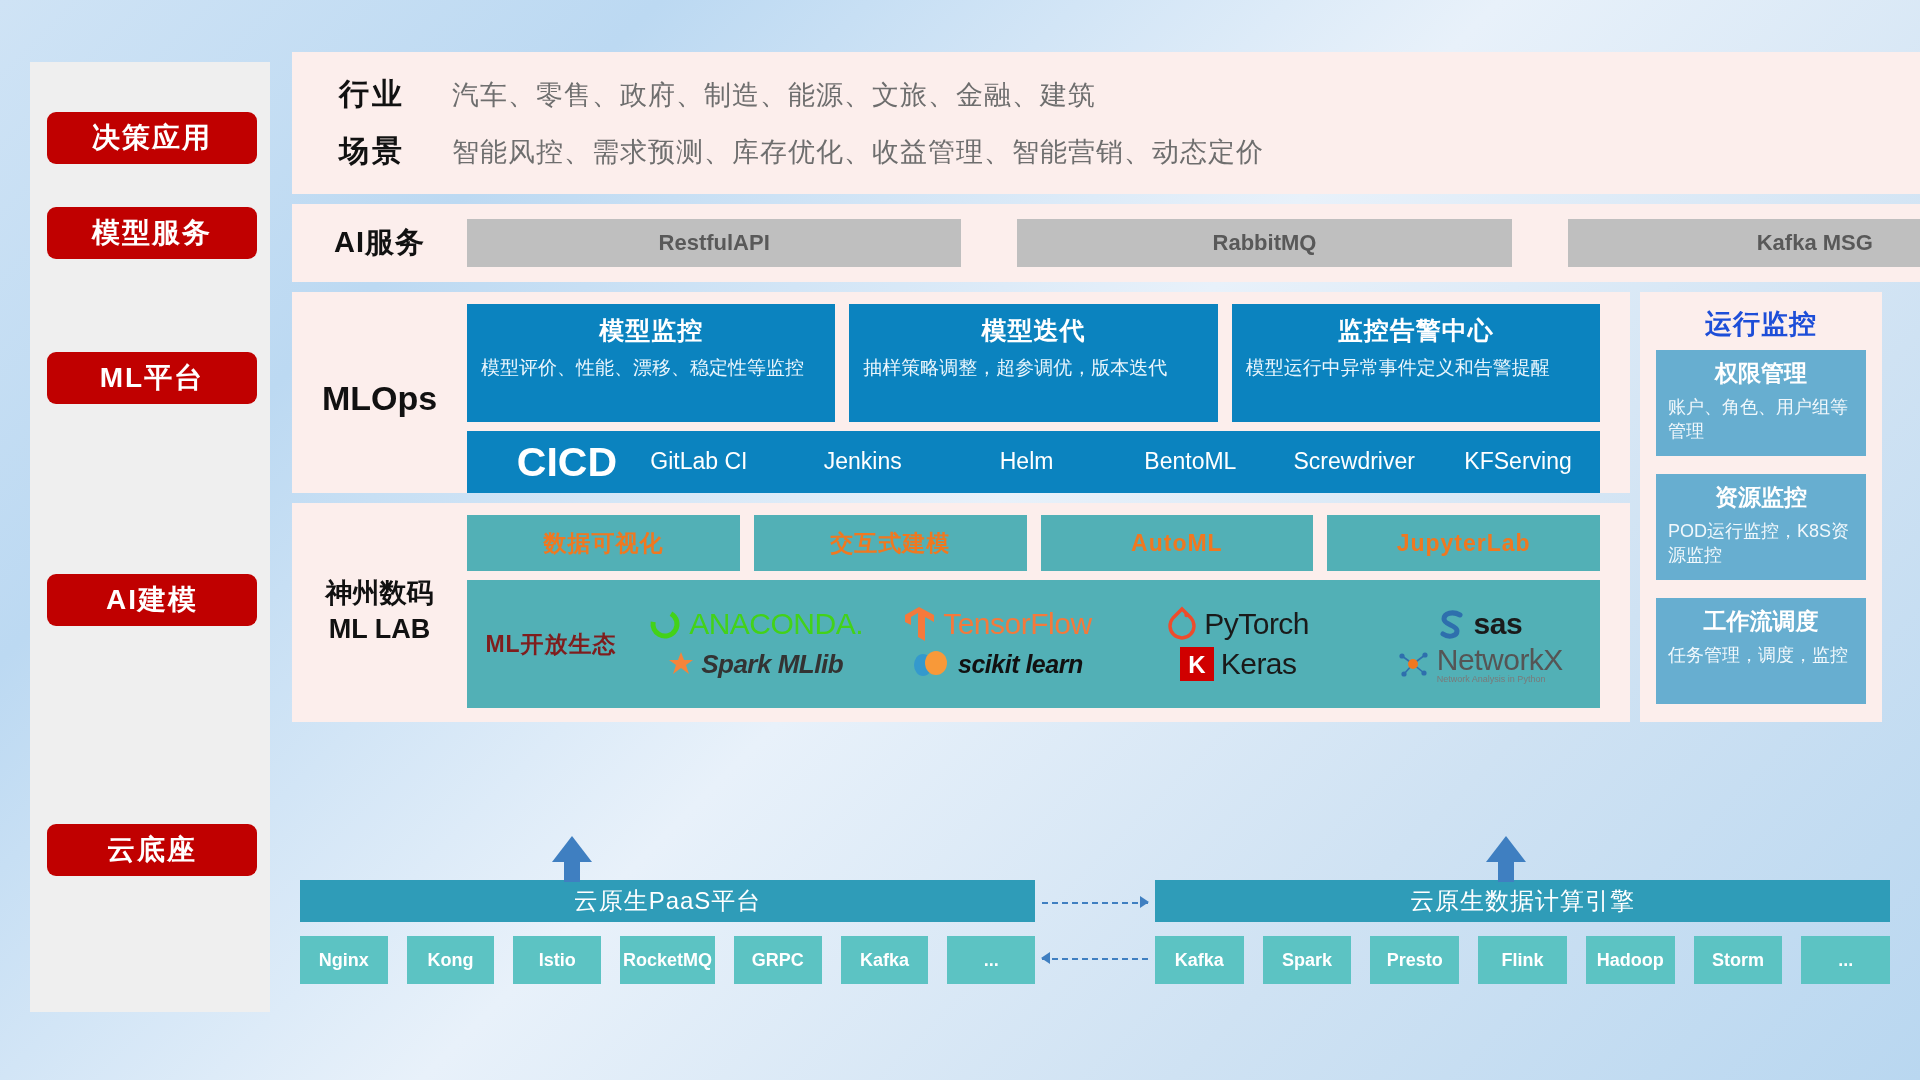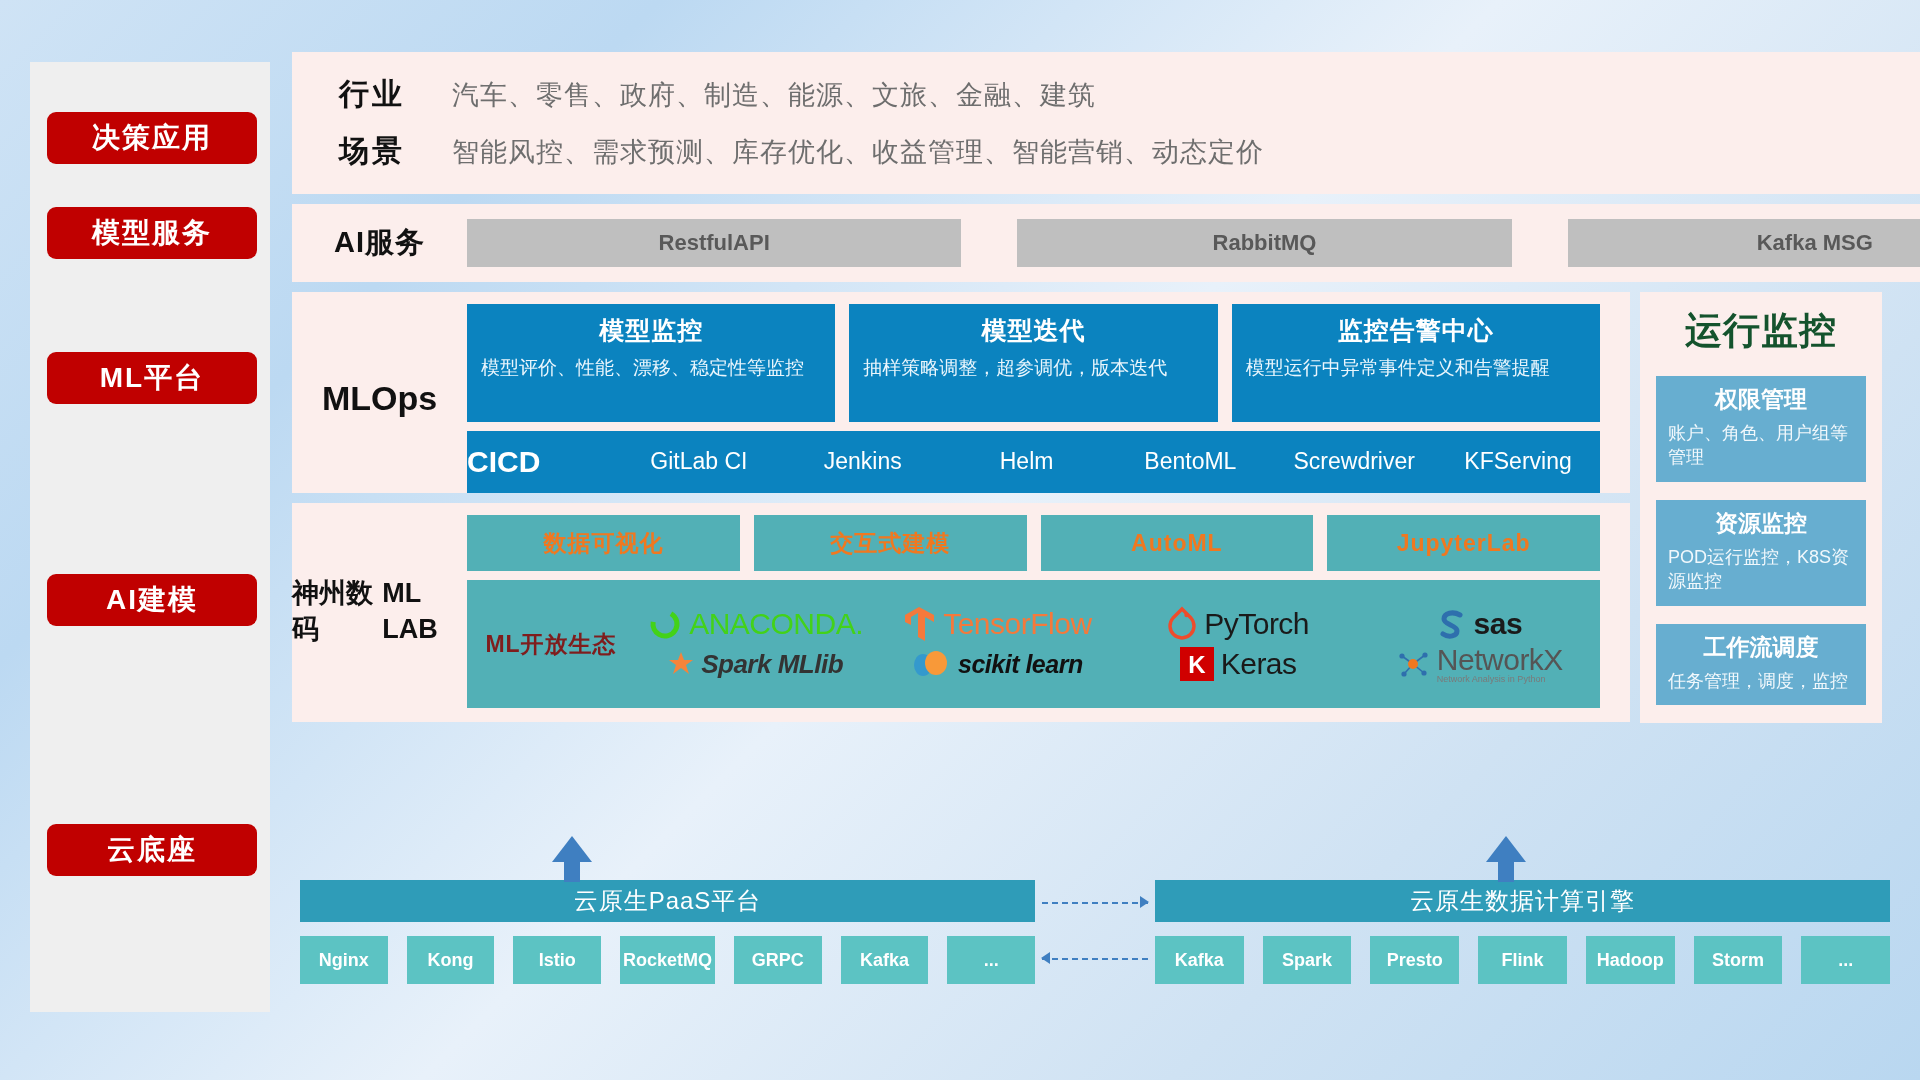--- a/index.html
+++ b/index.html
@@ -81,34 +81,34 @@
     margin-bottom: 8px; letter-spacing: 1px;
   }
   .mlops-card p { font-size: 19px; line-height: 1.38; color: #eaf6fd; }
 
   .cicd-bar {
     margin-top: 9px; background: #0b83bf; color: #fff;
     height: 62px; display: flex; align-items: center;
     overflow: hidden;
   }
   .cicd-title {
-    width: 150px; flex: none; text-align: left;
-    font-size: 30px; font-weight: bold;
+    width: 150px; flex: none; text-align: right;
+    font-size: 41px; font-weight: bold;
   }
   .cicd-items { flex: 1; display: flex; }
   .cicd-item {
     flex: 1; text-align: center; font-size: 23px;
     line-height: 1.28; word-break: break-all; padding: 0 4px;
   }
 
   
   .row-model { display: flex; padding: 12px 0 14px 0; }
   .model-label {
     width: 175px; flex: none;
-    display: flex; flex-direction: row; align-items: center; justify-content: center;
+    display: flex; flex-direction: column; align-items: center; justify-content: center;
     font-size: 27px; font-weight: bold; color: #111; line-height: 1.32;
   }
   .model-right { flex: 1; padding-right: 30px; display: flex; flex-direction: column; gap: 9px; }
   .tools-row { display: flex; gap: 14px; }
   .tool-chip {
     flex: 1; height: 56px; background: #52b0b6; color: #f07820;
     display: flex; align-items: center; justify-content: center;
     font-size: 23px; font-weight: bold; letter-spacing: 1px;
   }
   .eco {
@@ -132,22 +132,22 @@
   }
   .ds-items { flex: 1; display: flex; }
   .ds-item { flex: 1; text-align: center; font-size: 24px; color: #1b1b1b; }
 
   
   .mid-right {
     width: 242px; background: #fceeec; padding: 14px 16px 18px 16px;
     display: flex; flex-direction: column;
   }
   .mon-title {
-    text-align: center; font-size: 37px; font-weight: bold; color: #14532d;
-    margin-bottom: 20px; letter-spacing: 1px;
+    text-align: center; font-size: 27px; font-weight: bold; color: #1d4ed8;
+    margin-bottom: 8px; letter-spacing: 1px;
   }
   .mon-card {
     background: #67aed0; color: #fff; padding: 8px 12px 12px 12px;
     margin-bottom: 18px; flex: 1;
   }
   .mon-card h5 { font-size: 23px; text-align: center; font-weight: bold; margin-bottom: 6px; }
   .mon-card p { font-size: 18px; line-height: 1.36; color: #f1f8fc; }
 
   
   .bottom { position: absolute; left: 300px; top: 880px; width: 1590px; }

